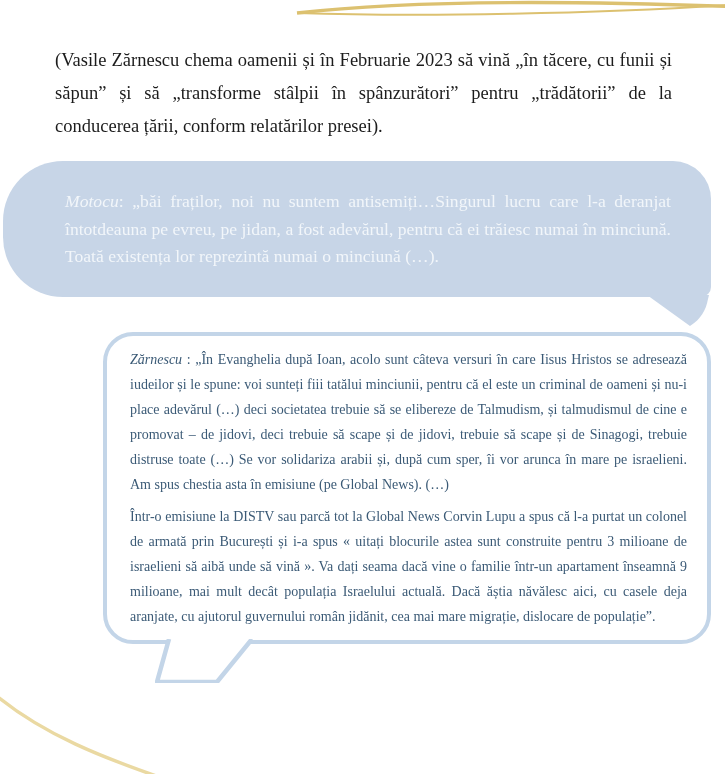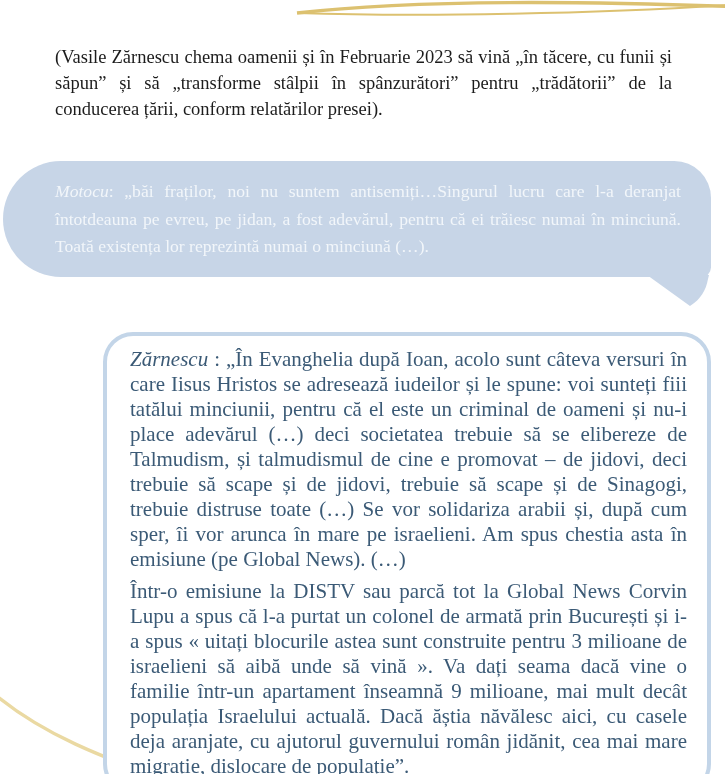--- a/index.html
+++ b/index.html
@@ -7,48 +7,48 @@
     position:relative;
     width:725px;height:774px;
     background:#ffffff;
     overflow:hidden;
     font-family:"Liberation Serif","DejaVu Serif",serif;
   }
   .decor-svg{position:absolute;inset:0;pointer-events:none;}
   
   .intro{
     position:absolute;left:55px;top:44px;width:617px;
-    font-size:18.5px;line-height:26px;color:#1c1c1c;
+    font-size:18.5px;line-height:33px;color:#1c1c1c;
     text-align:justify;margin:0;
   }
   
   .bubble-blue{
     position:absolute;left:3px;top:161px;width:708px;
     box-sizing:border-box;
     background:#c7d5e7;
     border-radius:60px 38px 10px 60px;
     padding:17px 30px 16px 52px;
   }
   .bubble-blue p{
-    margin:0;font-size:17.6px;line-height:27.5px;
+    margin:10px;font-size:17.6px;line-height:27.5px;
     color:#f2f6fa;text-align:justify;
   }
   .bubble-blue .speaker{font-style:italic;}
   .tail-blue{position:absolute;right:2px;top:calc(100% - 2px);}
   
   .bubble-white{
     position:absolute;left:103px;top:332px;width:608px;
     box-sizing:border-box;
     background:#ffffff;
     border:4px solid #c3d5e8;
     border-radius:30px;
     padding:11px 20px 11px 23px;
   }
   .bubble-white p{
-    margin:0;font-size:21px;line-height:25px;
+    margin:0;font-size:14px;line-height:25px;
     color:#3b5a76;text-align:justify;
   }
   .bubble-white p + p{margin-top:7px;}
   .bubble-white .speaker{font-style:italic;}
   .tail-white{position:absolute;left:48px;top:calc(100% - 1px);}
 </style>
 </head>
 <body>
 
 <div id="page">

